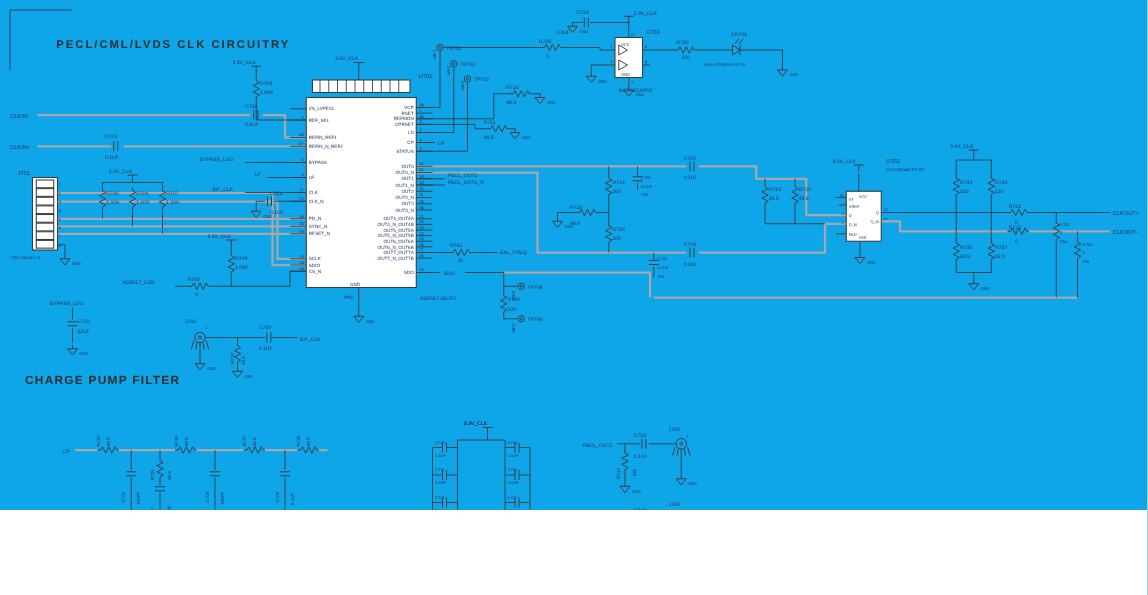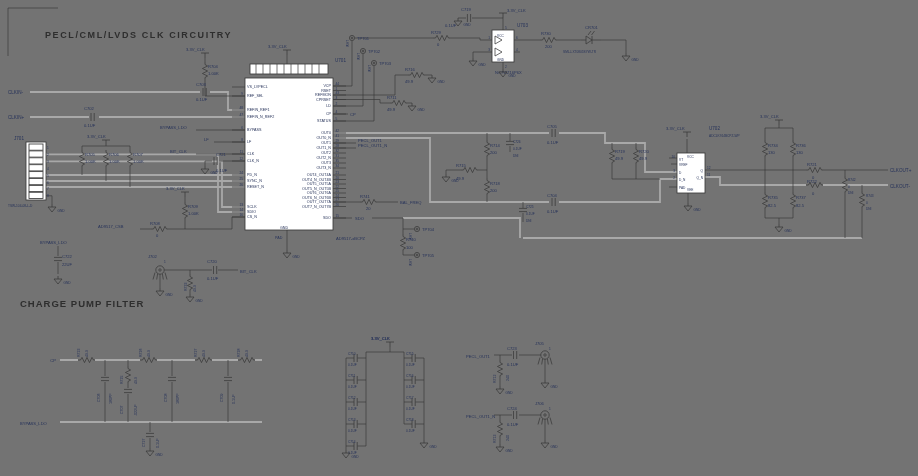--- a/index.html
+++ b/index.html
@@ -1,16 +1,16 @@
 <!DOCTYPE html>
 <html><head>
 <meta charset="utf-8">
 <style>
   html,body{margin:0;padding:0;background:#fff}
-  .stage{width:918px;height:476px;background:#737373;position:relative;overflow:hidden}
+  .stage{width:918px;height:408px;background:#0ea5e9;position:relative;overflow:hidden}
   svg{font-family:"Liberation Sans",sans-serif}
   .t1{font-size:9px;font-weight:bold;letter-spacing:1.6px;fill:#2e2e2e}
   .t2{font-size:9.5px;font-weight:bold;letter-spacing:1px;fill:#2e2e2e}
   .lb{font-size:4.6px;fill:#27335a}
   .sm{font-size:4.1px;fill:#27335a}
   .pin{font-size:3.7px;fill:#27335a}
   .num{font-size:3.2px;fill:#27335a}
   .rt{font-size:3.6px;fill:#27335a}
   .w1{stroke:#3a3a3a;stroke-width:.7;fill:none}
   .w2{stroke:#a8a8a8;stroke-width:1.8;fill:none}

